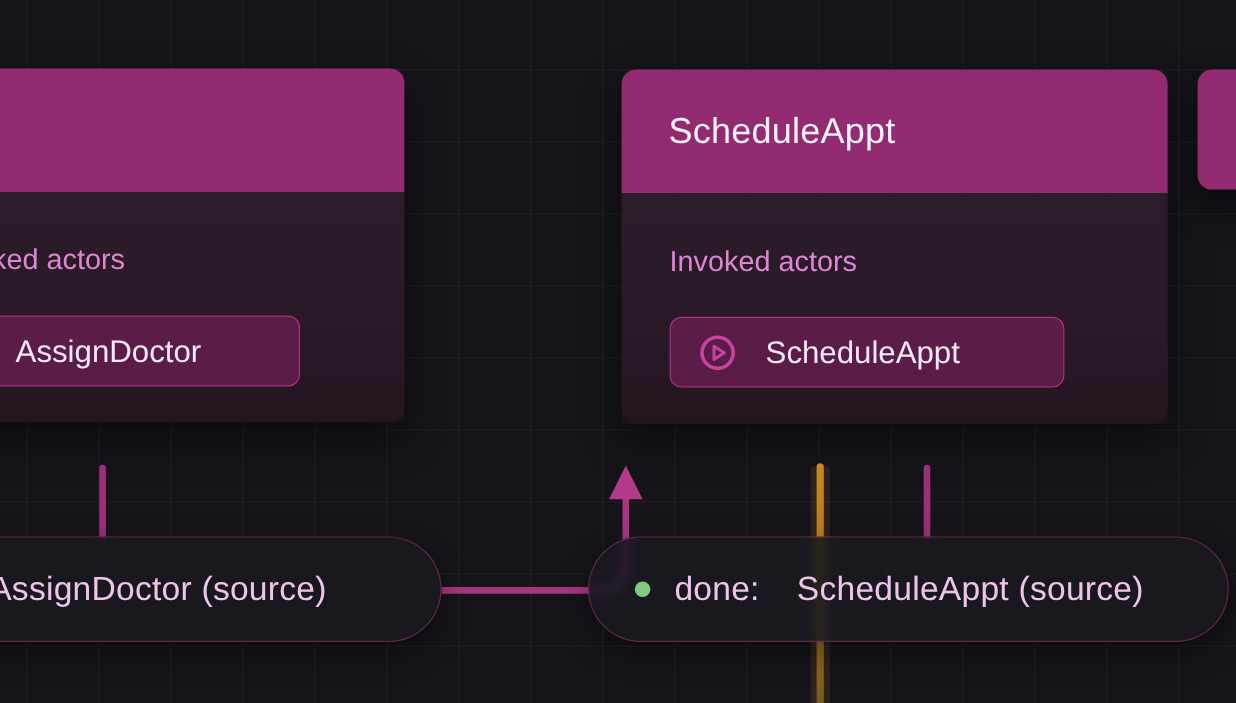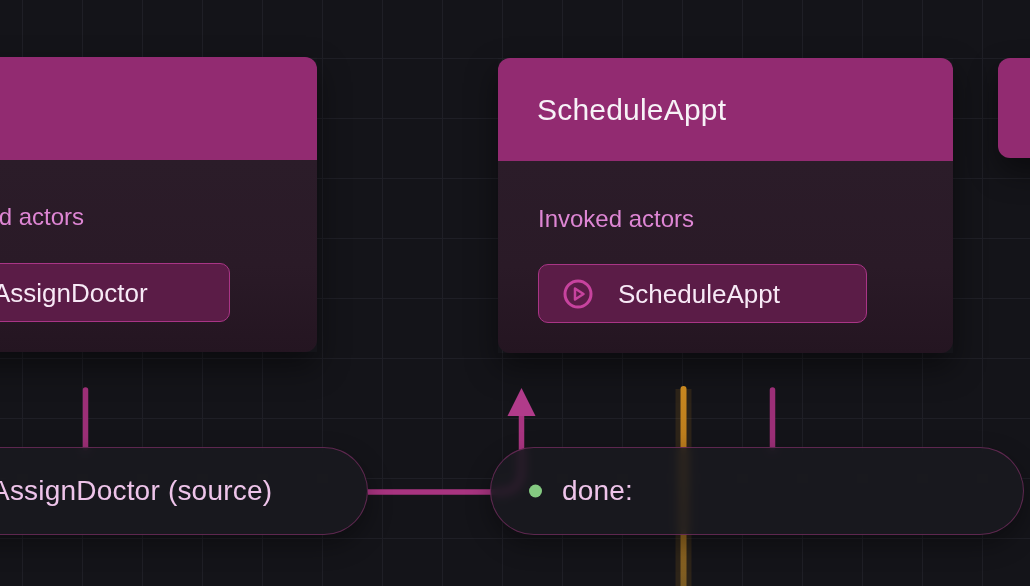--- a/index.html
+++ b/index.html
@@ -15,20 +15,21 @@
     background-image:
       linear-gradient(to right, #1f1f26 1px, transparent 1px),
       linear-gradient(to bottom, #1f1f26 1px, transparent 1px);
     background-size:60px 60px, 60px 60px;
     background-position:22px 0px, 0px 58px;
   }
   .node {
     position:absolute;
     border-radius:0;
     box-shadow:0 14px 30px rgba(0,0,0,0.45);
+    margin-left:20px;
   }
   .node-header {
     position:absolute; left:0; right:0; top:0; height:103px;
     background:#922b71;
     border-radius:12px 12px 0 0;
     display:flex; align-items:center;
   }
   .node-title {
     color:#f7f2f7; font-size:30px; font-weight:500; letter-spacing:0.2px;
     padding-left:39px; white-space:nowrap;
@@ -130,15 +131,16 @@
     <polygon points="521.5,388 507.5,416 535.5,416" fill="#b13b8a"></polygon>
   </svg>
 
   <div class="pill" style="left:-181px; width:549px;">
     <span class="pill-label" style="left:171px;">AssignDoctor (source)</span>
   </div>
 
   <div class="pill" style="left:490px; width:534px;">
     <span class="done-dot"></span>
     <span class="pill-event" style="left:71px;">done:</span>
+    <span class="pill-label" style="left:173px;">ScheduleAppt (source)</span>
   </div>
 
 </div>
 
 </body></html>

